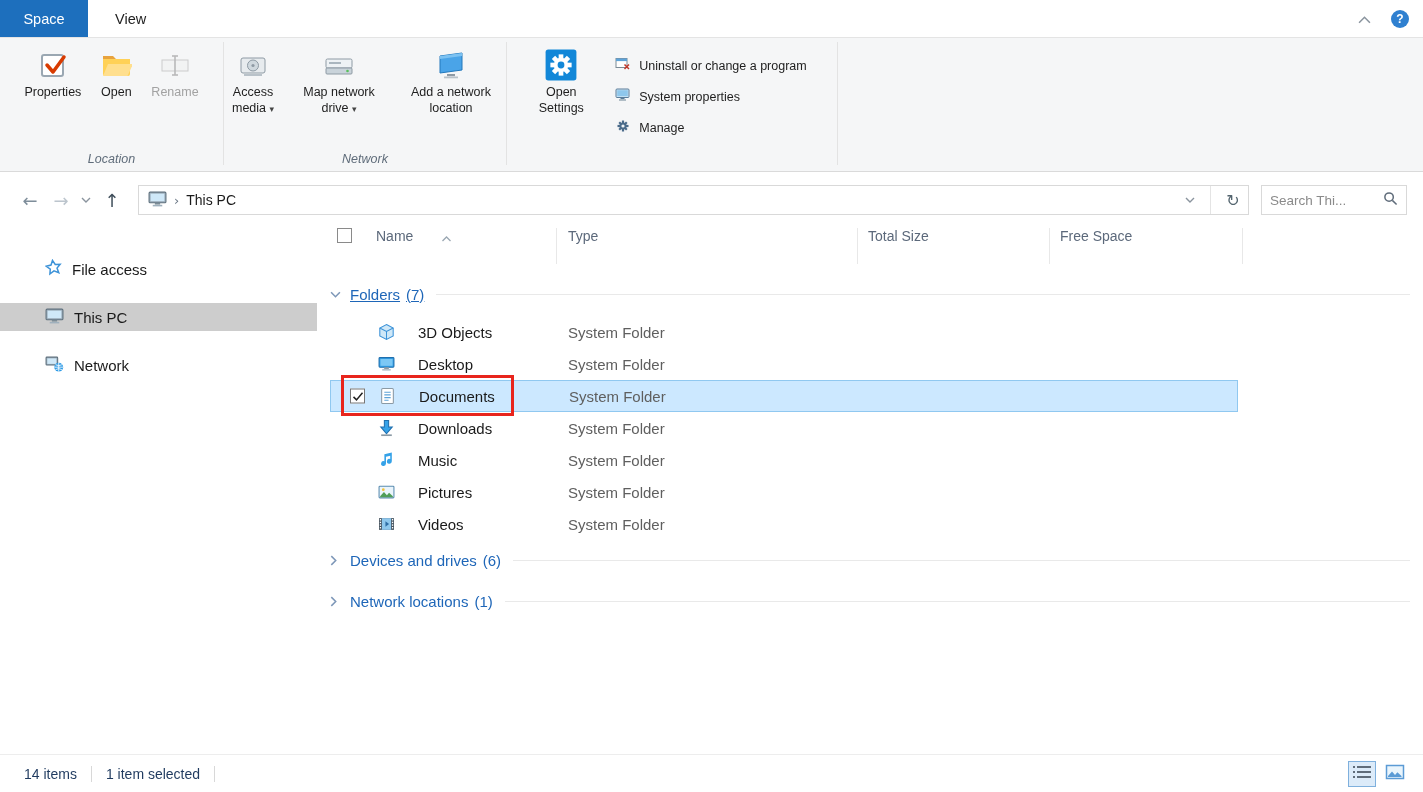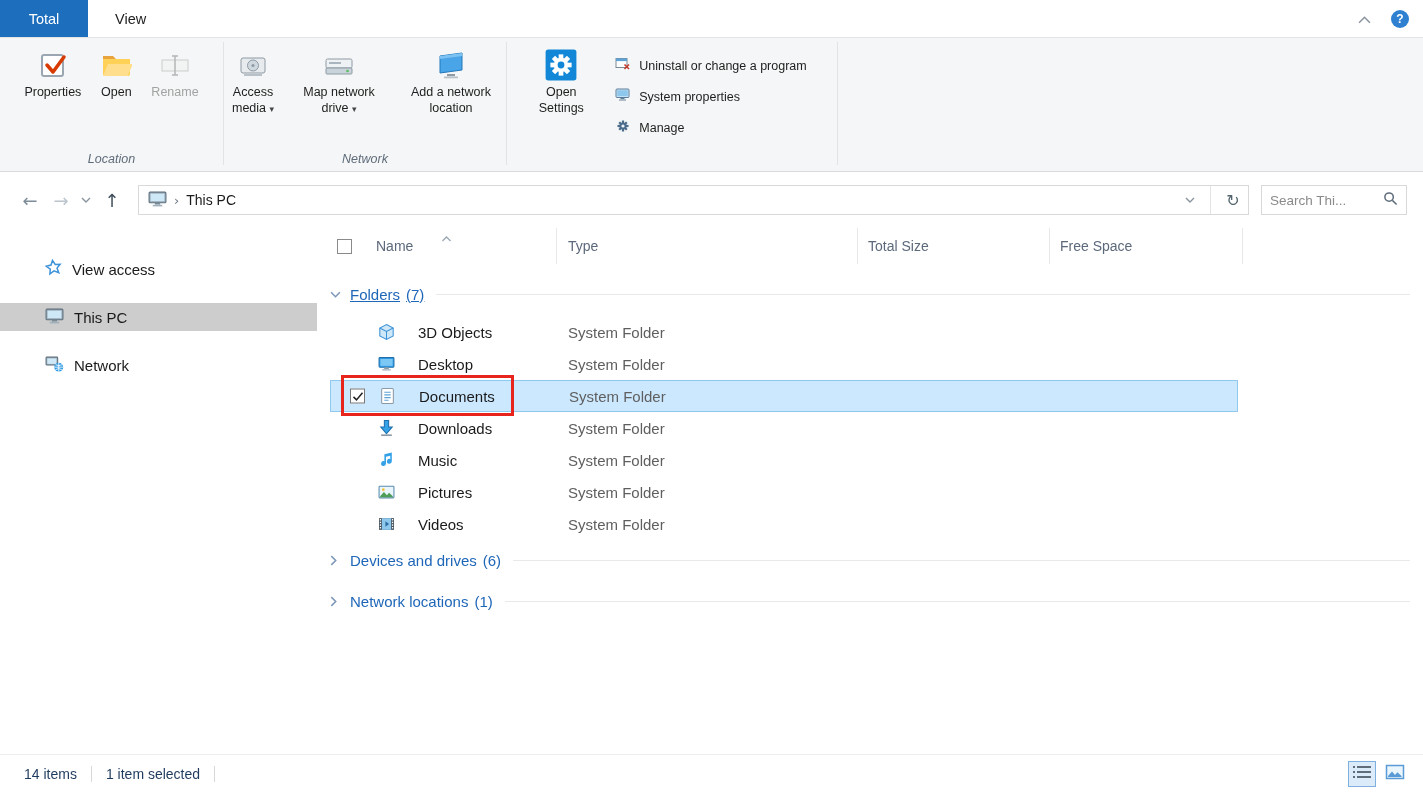--- a/index.html
+++ b/index.html
@@ -63,21 +63,21 @@
 
   
   .body { position:absolute; top:228px; left:0; right:0; bottom:38px; }
   .sidebar { position:absolute; left:0; top:0; width:317px; height:100%; padding-top:27px; }
   .side-item { height:28px; display:flex; align-items:center; gap:10px; padding-left:45px;
                font-size:15px; color:#1a1a1a; margin-bottom:20px; }
   .side-item.selected { background:#cdcdcd; }
   .main { position:absolute; left:317px; right:0; top:0; height:100%; }
 
   .col-head { position:relative; height:36px; display:flex; font-size:14px; color:#5c697b; }
-  .ch { display:flex; align-items:center; border-right:1px solid #e8e8e8; height:100%; }
+  .ch { display:flex; border-right:1px solid #e8e8e8; height:100%; }
   .ch1 { width:240px; } .ch2 { width:301px; padding-left:11px; }
   .ch3 { width:192px; padding-left:10px; } .ch4 { width:193px; padding-left:10px; }
   .head-cb { width:15px; height:15px; border:1px solid #8a8a8a; background:#fff; margin-left:20px; }
   .ch1 .hlbl { margin-left:24px; }
   .sort-ind { position:absolute; left:124px; top:1px; }
 
   .list { position:absolute; top:36px; left:13px; right:13px; }
   .grp { height:28px; display:flex; align-items:center; font-size:15px; color:#1e66b8; }
   .grp-folders { margin-top:16px;text-decoration:underline; }
   .grp-devices { margin-top:6px; }
@@ -108,21 +108,21 @@
   
   .annotation { position:absolute; left:341px; top:375px; width:173px; height:41px;
                 border:3px solid #e8251d; z-index:50; pointer-events:none; }
 </style>
 </head>
 <body>
 
 <div class="window">
 
   <div class="tabbar">
-    <div class="tab tab-file">Total</div>
+    <div class="tab tab-file">Space</div>
     <div class="tab">View</div>
     <div class="tabbar-right">
       <span>
         <svg width="13" height="8" viewBox="0 0 12 7">
             <path d="M1 6l5-5 5 5" fill="none" stroke="#8a949e" stroke-width="1.4"></path>
           </svg>
       </span>
       <span class="help-circle">?</span>
     </div>
   </div>
@@ -314,21 +314,21 @@
 
   <div class="body">
 
     <div class="sidebar">
       <div class="side-item">
         <span>
           <svg viewBox="0 0 16 16" width="17" height="17">
               <path d="M8 1.2l2 4.2 4.6.5-3.4 3.1 1 4.6L8 11.2l-4.2 2.4 1-4.6L1.4 5.9 6 5.4z" fill="#fff" stroke="#3d93d8" stroke-width="1.4" transform="rotate(-8 8 8)"></path>
             </svg>
         </span>
-        <span>View access</span>
+        <span>File access</span>
       </div>
       <div class="side-item selected">
         <span>
           <svg viewBox="0 0 18 15" width="19" height="16">
               <rect x="1" y="1" width="16" height="10" rx="1" fill="#9fb0bd" stroke="#5d6f7c"></rect>
               <rect x="2.5" y="2.5" width="13" height="7" fill="#cfe8f8"></rect>
               <rect x="6.5" y="11" width="5" height="1.8" fill="#7b8b96"></rect>
               <rect x="4.5" y="13" width="9" height="1.5" fill="#9fb0bd"></rect>
             </svg>
         </span>

